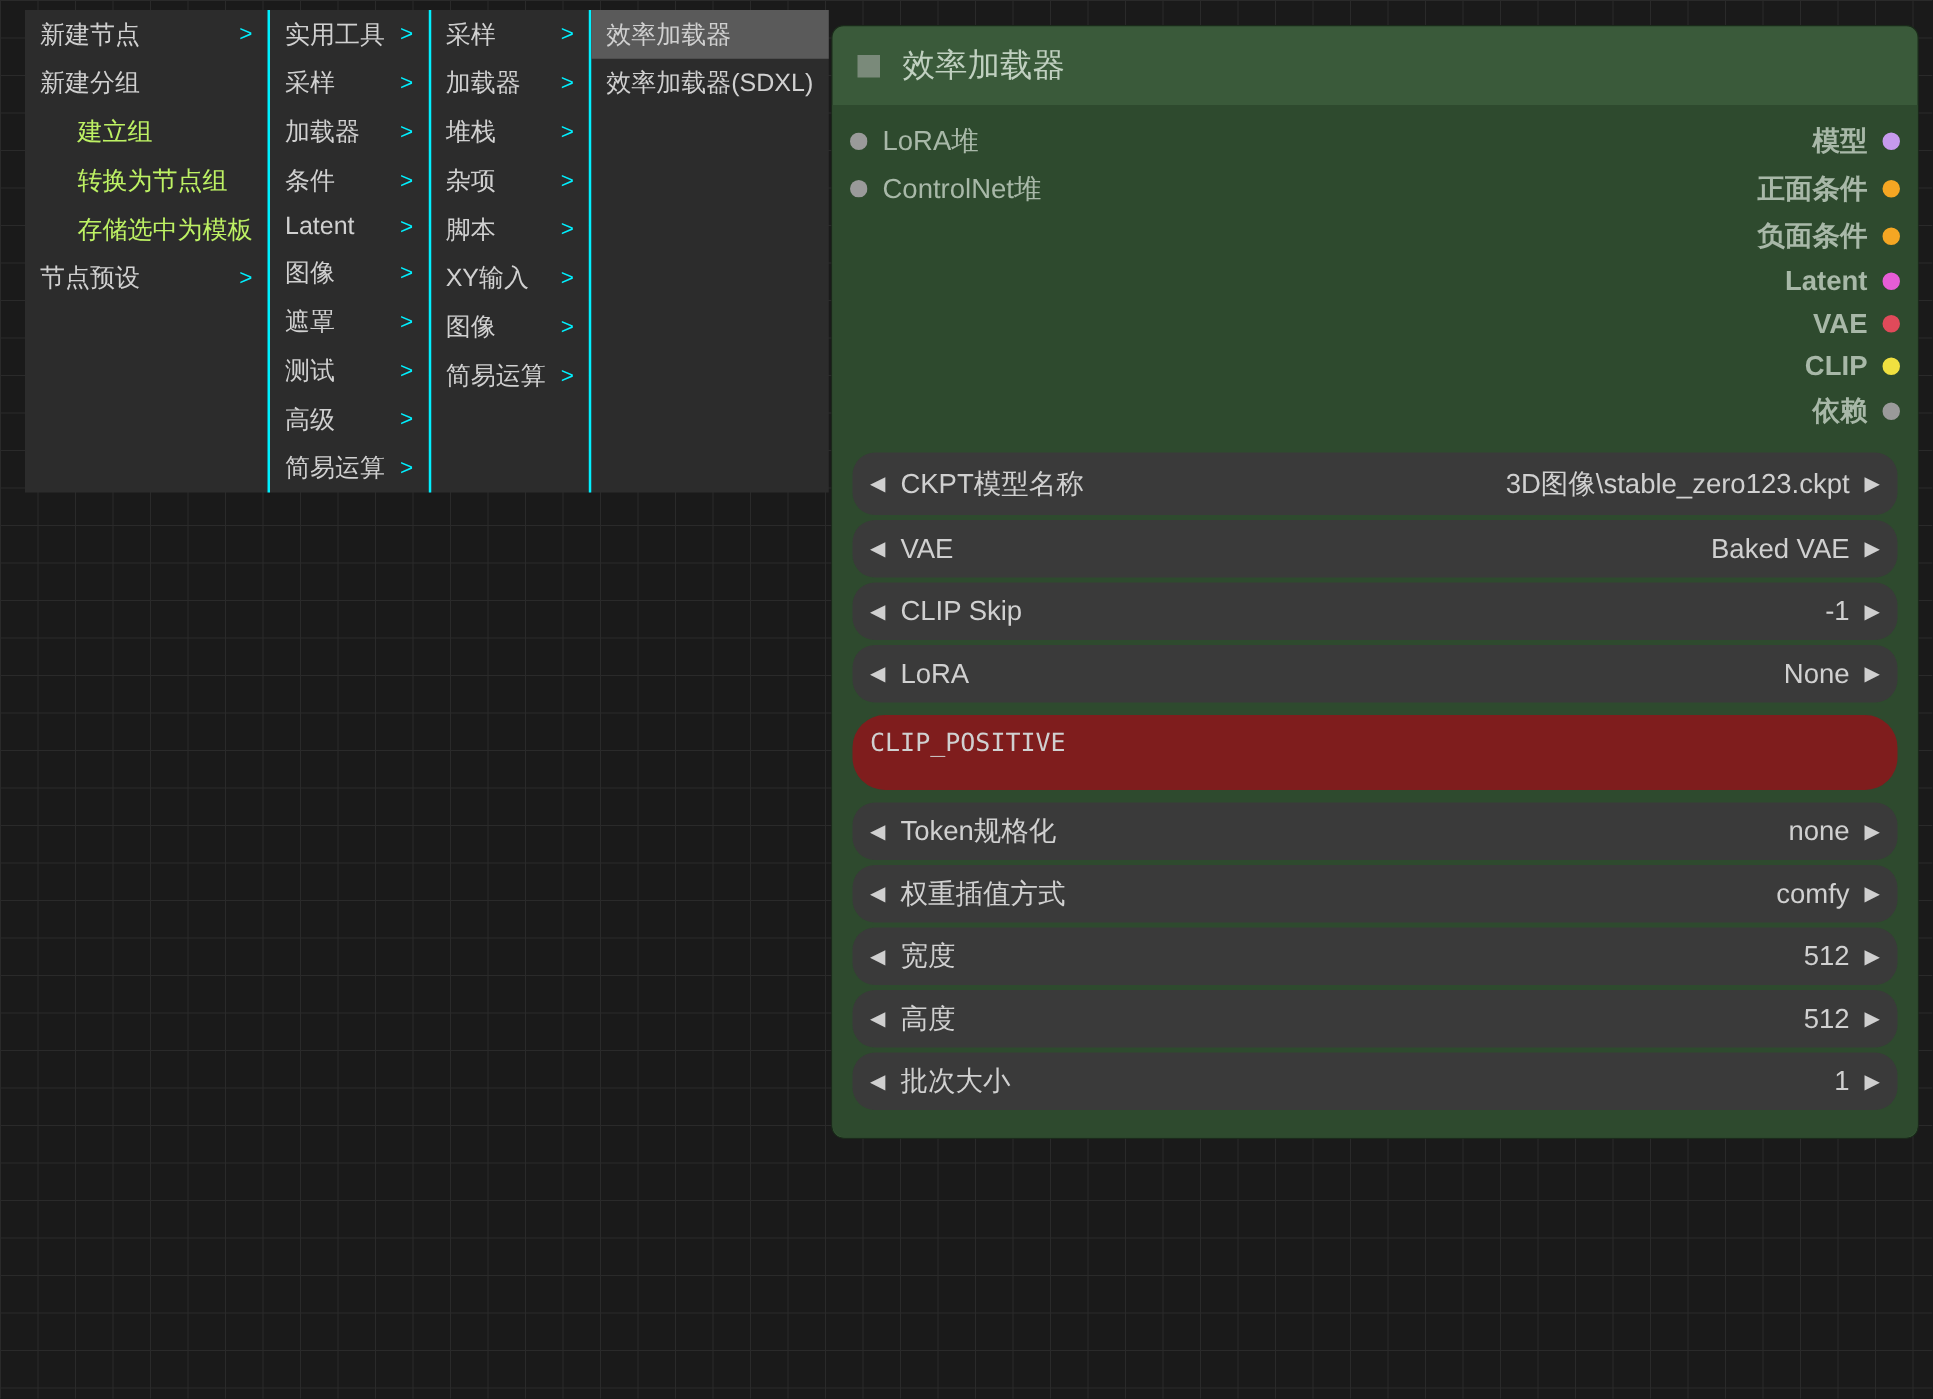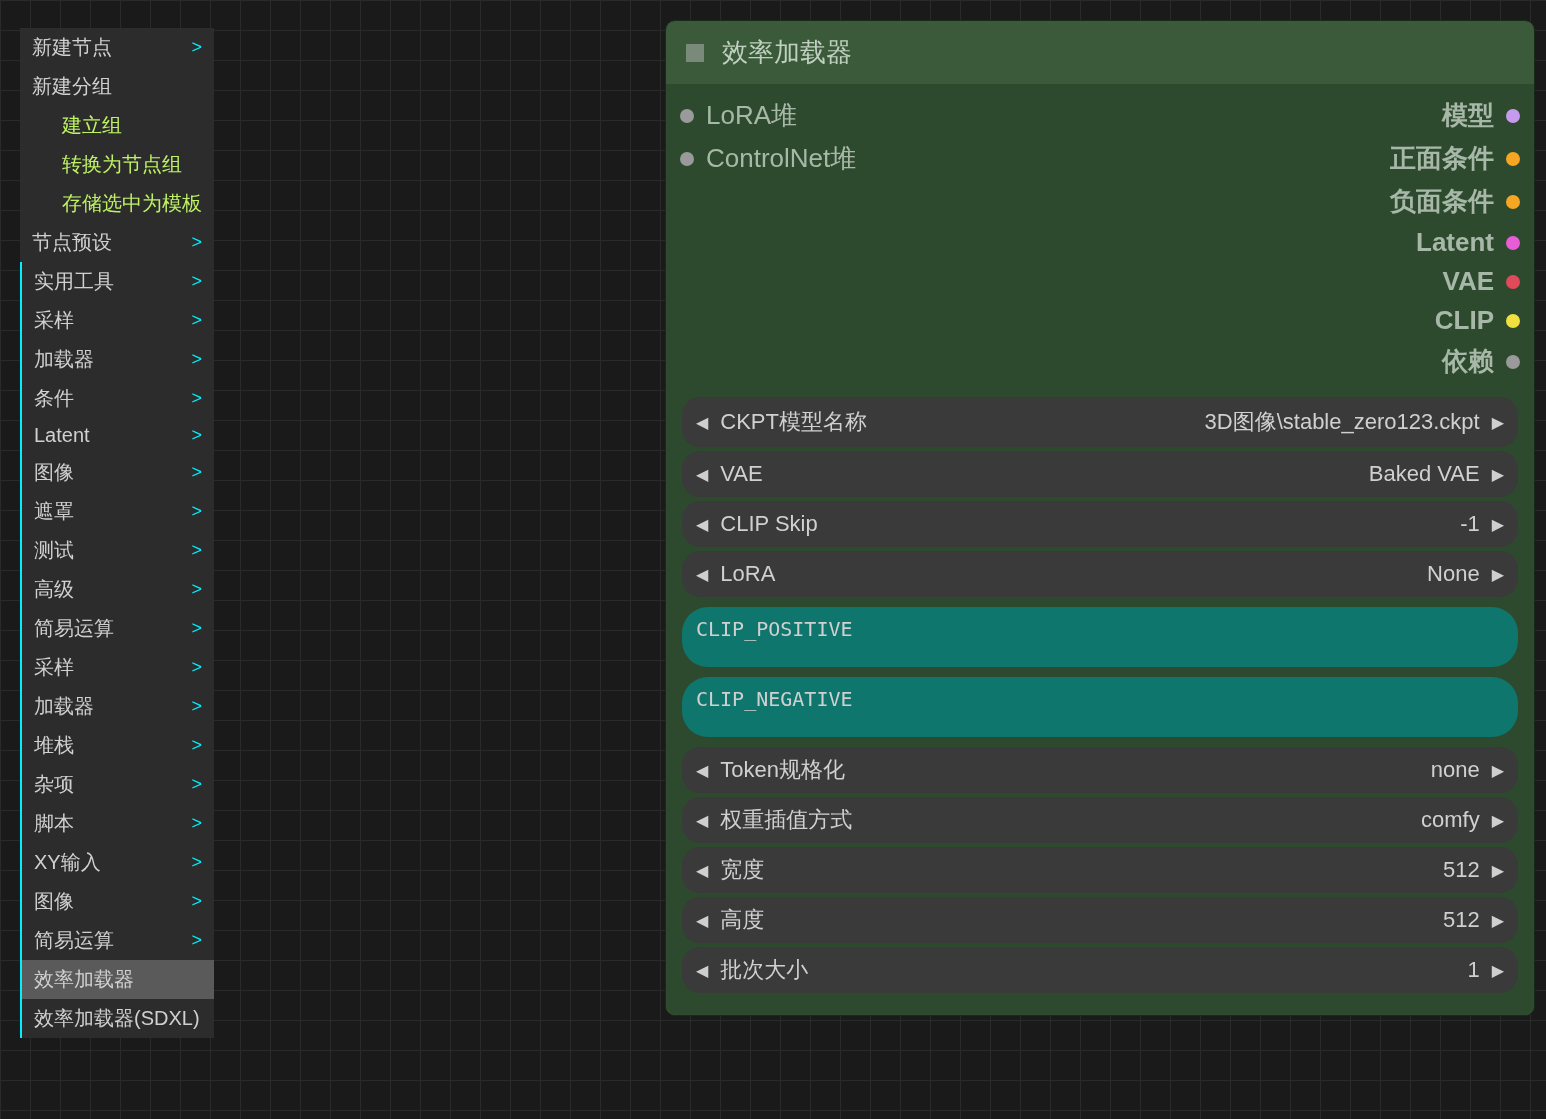--- a/index.html
+++ b/index.html
@@ -16,24 +16,23 @@
   position: absolute;
   inset: 0;
   background-image:
     linear-gradient(#2a2a2a 1px, transparent 1px),
     linear-gradient(90deg, #2a2a2a 1px, transparent 1px);
   background-size: 30px 30px;
 }
 
 .context-menu {
   position: absolute;
-  top: 28px;
+  top: 8px;
   left: 20px;
   display: flex;
-  flex-direction: column;
 }
 .menu-col {
   background: #2c2c2c;
   border-left: 2px solid #00f0ff;
   min-width: 120px;
 }
 .menu-col:first-child { border-left: none; }
 .menu-item {
   display: flex;
   justify-content: space-between;
@@ -86,21 +85,21 @@
 }
 .inputs, .outputs {
   display: flex;
   flex-direction: column;
 }
 .outputs { align-items: flex-end; font-weight: bold; }
 .port {
   display: flex;
   align-items: center;
   padding: 4px 6px;
-  font-size: 26px;
+  font-size: 22px;
   color: #a8b8a8;
 }
 .port-dot {
   width: 14px;
   height: 14px;
   border-radius: 50%;
   border: 2px solid transparent;
 }
 .inputs .port-dot { margin-right: 12px; }
 .outputs .port-dot { margin-left: 12px; }
@@ -116,21 +115,21 @@
 }
 .widget-row .tri {
   color: #cfcfcf;
   font-size: 16px;
   cursor: pointer;
 }
 .widget-label { margin: 0 12px; flex: 0 0 auto; }
 .widget-value { flex: 1; text-align: right; margin: 4px 12px; }
 .text-widget {
   margin: 10px 16px;
-  background: #0f766e;
+  background: #7f1d1d;
   min-height: 60px;
   padding: 10px 14px;
   font-family: monospace;
   font-size: 20px;
   color: #d0d0d0;
   border-radius: 26px;
 }
 </style>
 </head>
 <body>
@@ -315,21 +314,20 @@
           <span class="tri">▶</span>
         </div>
         <div class="widget-row">
           <span class="tri">◀</span>
           <span class="widget-label">LoRA</span>
           <span class="widget-value">None</span>
           <span class="tri">▶</span>
         </div>
       </div>
     <div class="text-widget">CLIP_POSITIVE</div>
-    <div class="text-widget">CLIP_NEGATIVE</div>
     <div id="widgets2">
         <div class="widget-row">
           <span class="tri">◀</span>
           <span class="widget-label">Token规格化</span>
           <span class="widget-value">none</span>
           <span class="tri">▶</span>
         </div>
         <div class="widget-row">
           <span class="tri">◀</span>
           <span class="widget-label">权重插值方式</span>

